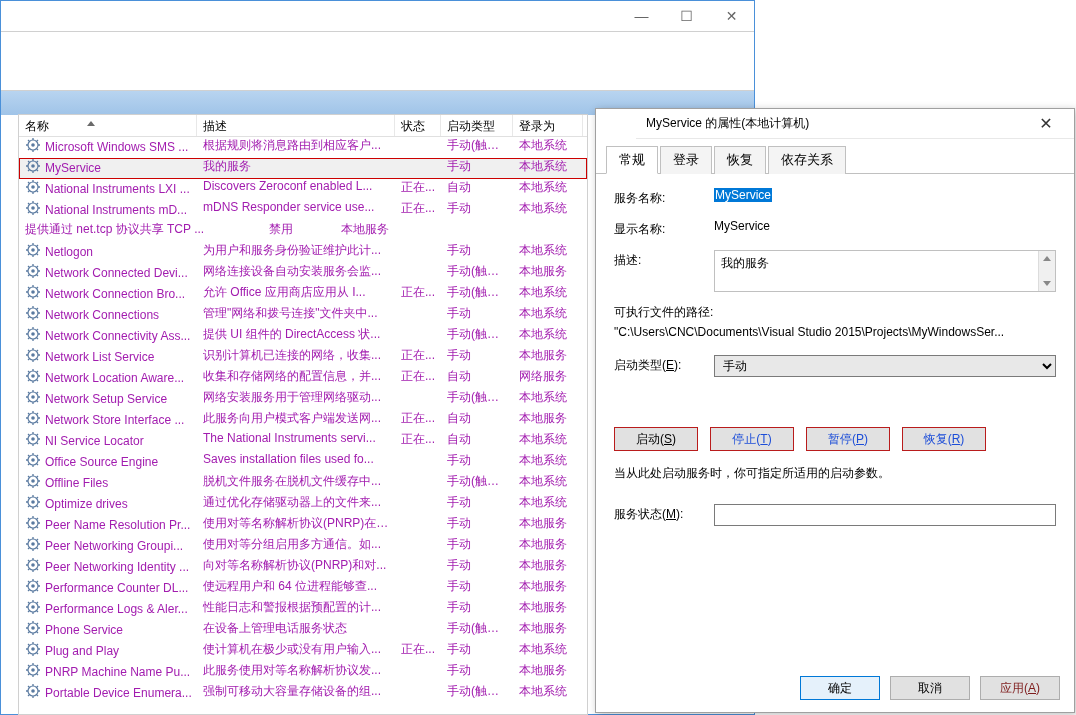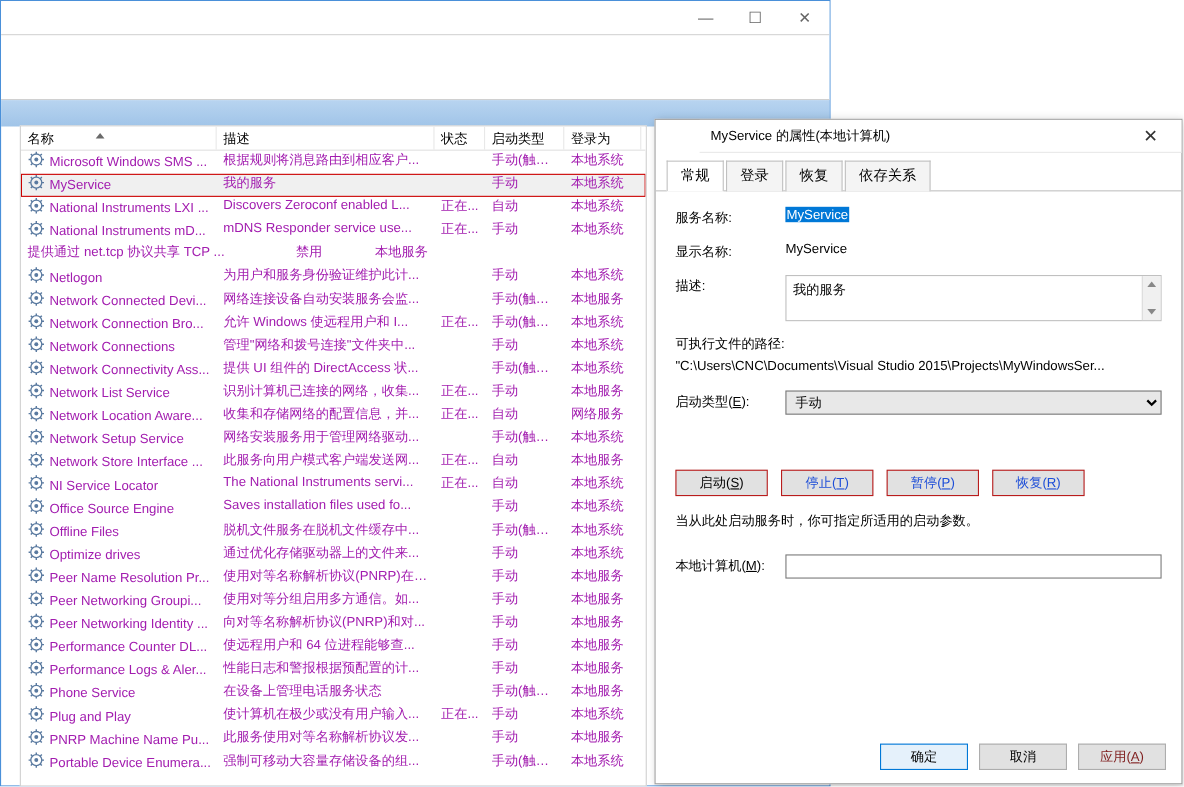--- a/index.html
+++ b/index.html
@@ -250,21 +250,21 @@
                 <line x1="1" y1="8" x2="3" y2="8"></line>
                 <line x1="13" y1="8" x2="15" y2="8"></line>
                 <line x1="3" y1="3" x2="4.4" y2="4.4"></line>
                 <line x1="11.6" y1="11.6" x2="13" y2="13"></line>
                 <line x1="3" y1="13" x2="4.4" y2="11.6"></line>
                 <line x1="11.6" y1="4.4" x2="13" y2="3"></line>
               </g>
             </svg></span>
           <span>Network Connection Bro...</span>
         </div>
-        <div class="c-desc">允许 Windows 使远程用户和 I...</div>
+        <div class="c-desc">允许 Office 应用商店应用从 I...</div>
         <div class="c-state">正在...</div>
         <div class="c-stype">手动(触发...</div>
         <div class="c-logon">本地系统</div>
       </div>
       <div class="row">
         <div class="c-name">
           <span><svg class="svc-icon" viewBox="0 0 16 16">
               <circle cx="8" cy="8" r="5" fill="none" stroke="#5a7aa0" stroke-width="1.2"></circle>
               <circle cx="8" cy="8" r="1.8" fill="#5a7aa0"></circle>
               <g stroke="#5a7aa0" stroke-width="1.3">
@@ -753,21 +753,21 @@
     <div class="btnrow">
       <button><span>启动(</span><span class="underline-key">S</span><span>)</span></button>
       <button disabled=""><span>停止(</span><span class="underline-key">T</span><span>)</span></button>
       <button disabled=""><span>暂停(</span><span class="underline-key">P</span><span>)</span></button>
       <button disabled=""><span>恢复(</span><span class="underline-key">R</span><span>)</span></button>
     </div>
 
     <div class="note">当从此处启动服务时，你可指定所适用的启动参数。</div>
 
     <div class="fld">
-      <div class="lbl" style="width:100px"><span>本地计算机(</span><span class="underline-key">M</span><span>):</span></div>
+      <div class="lbl" style="width:100px"><span>服务状态(</span><span class="underline-key">M</span><span>):</span></div>
       <div class="val"><input class="param-input" value="" style=""></div>
     </div>
 
   </div>
 
   <div class="dlg-btns">
     <button class="primary">确定</button>
     <button>取消</button>
     <button disabled=""><span>应用(</span><span class="underline-key">A</span><span>)</span></button>
   </div>

